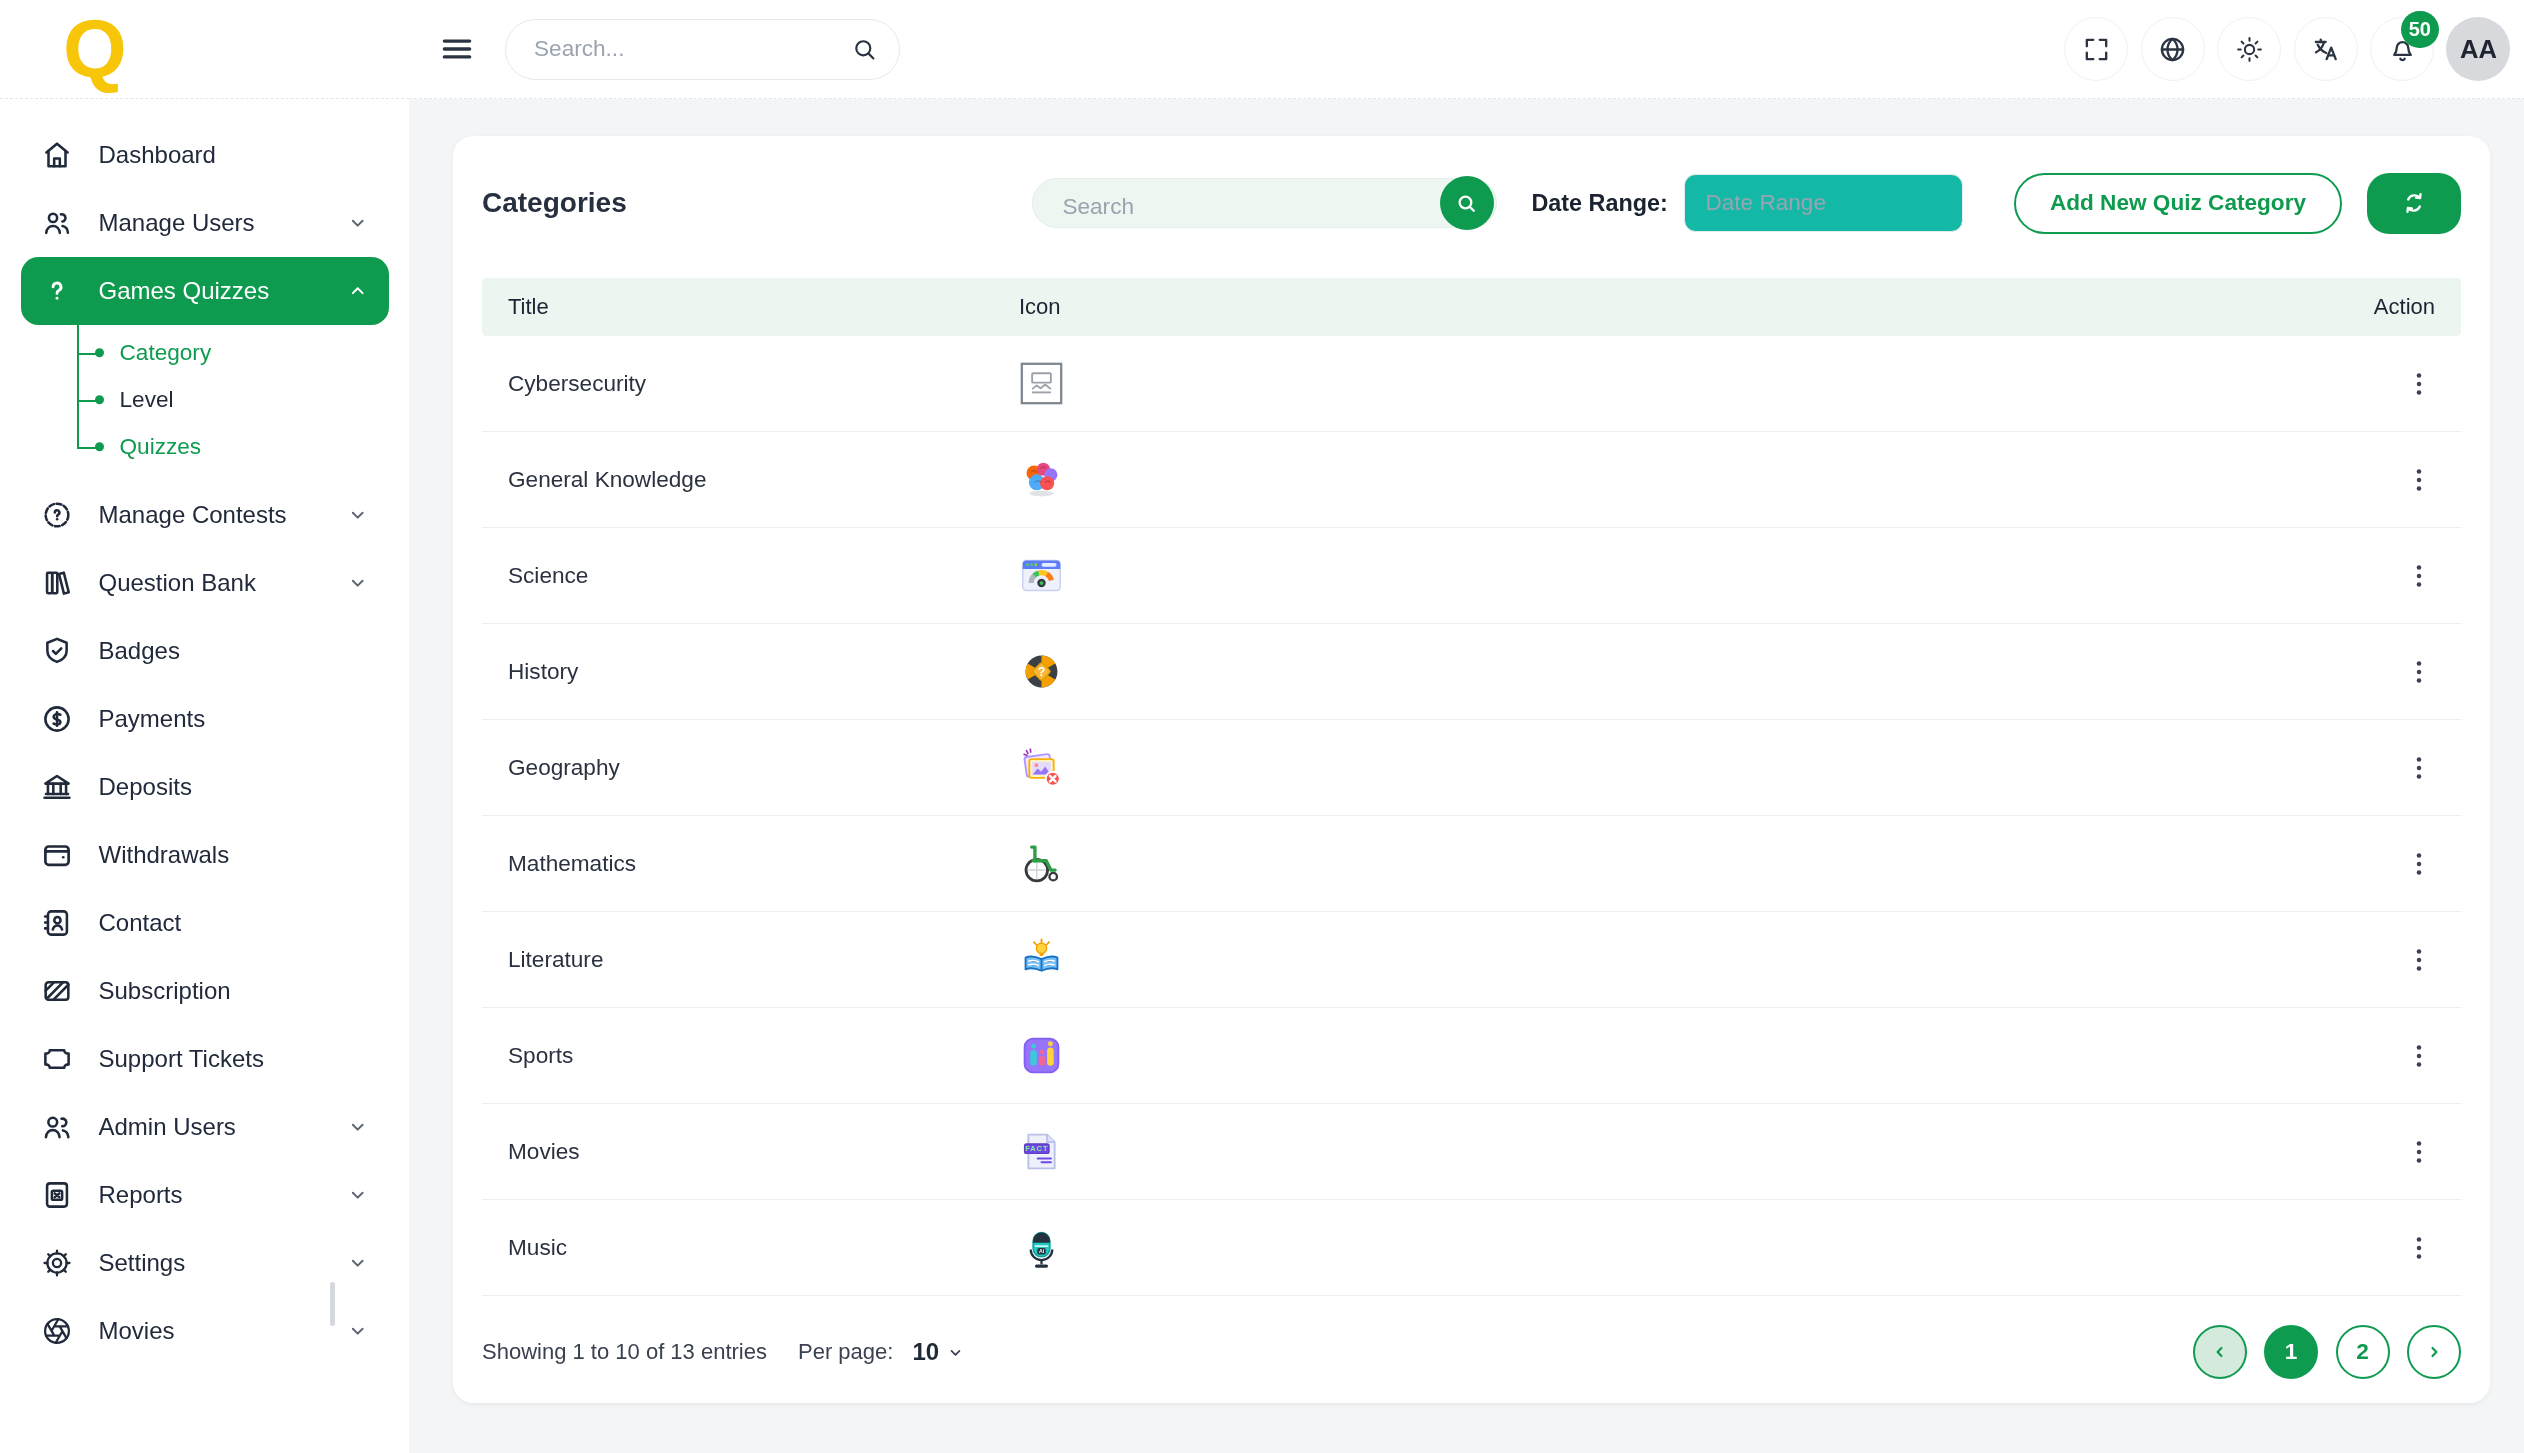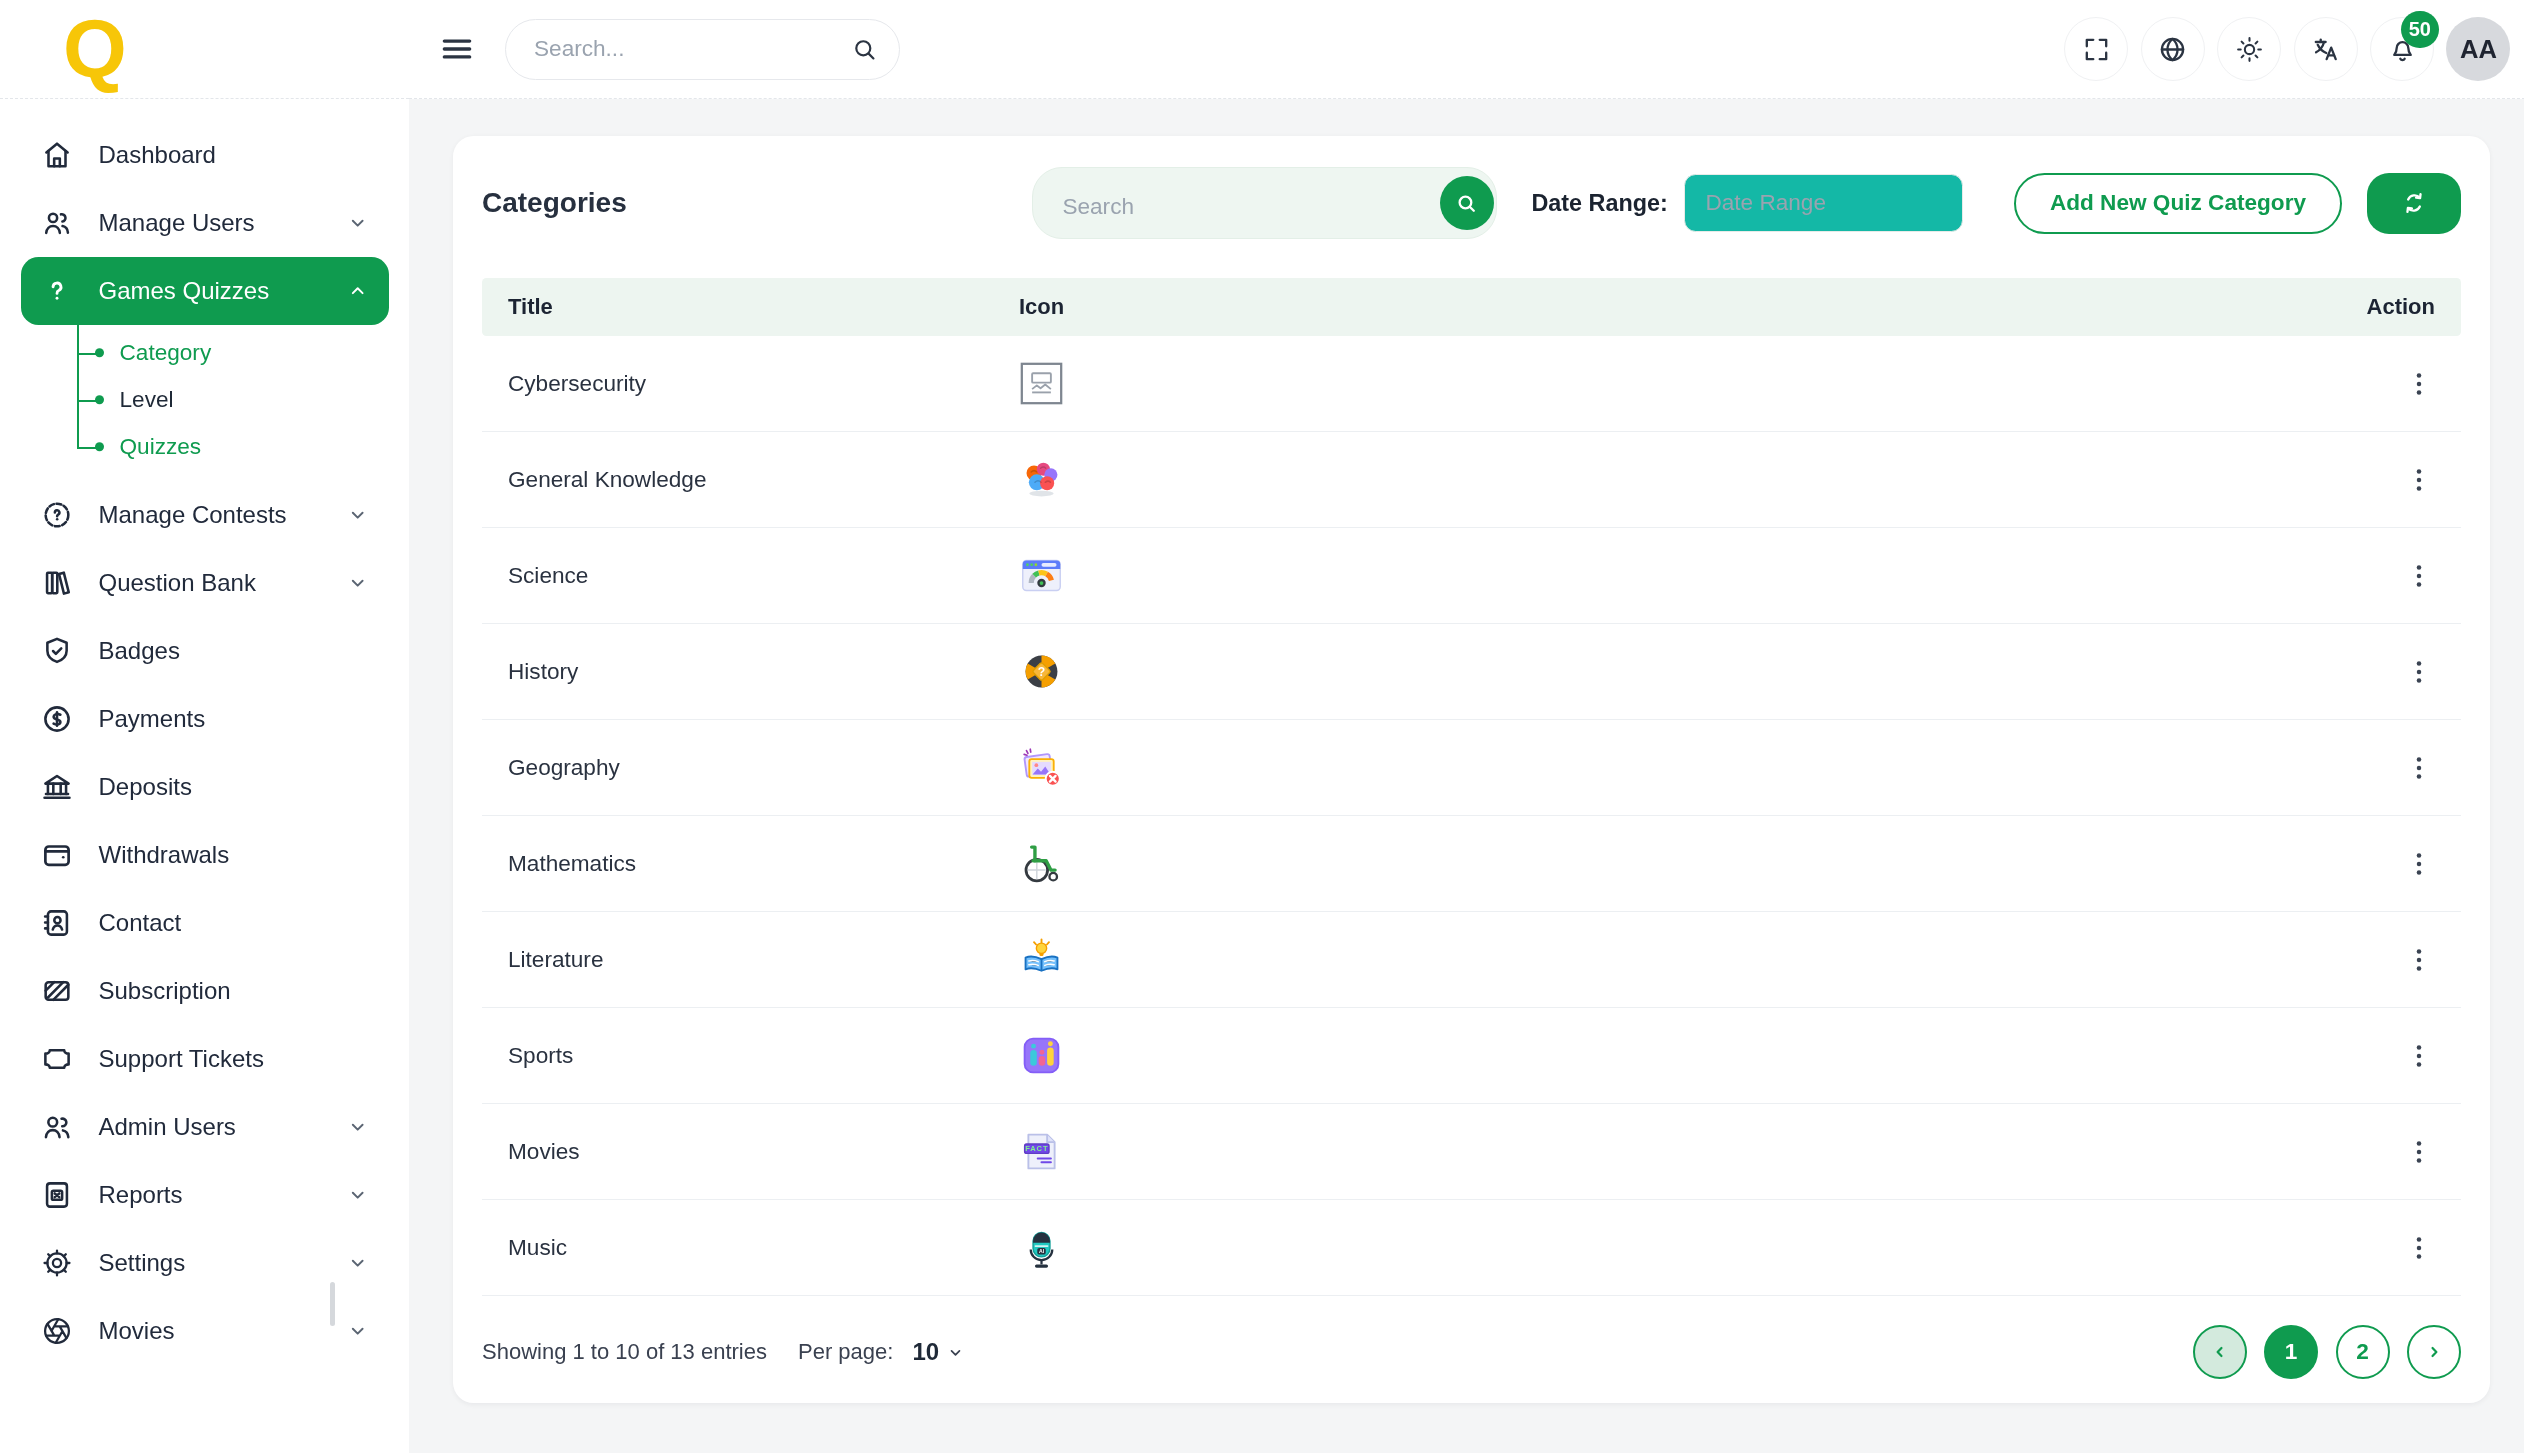--- a/index.html
+++ b/index.html
@@ -60,21 +60,21 @@
   .avatar { width:64px; height:64px; border-radius:50%; background:#D7D9DD; color:#1F2430;
             font-size:25.6px; font-weight:600; display:flex; align-items:center; justify-content:center;
             cursor:pointer; }
 
   
   .content { flex:1; padding:37px 35px 51px 44px; min-height:0; }
   .card { background:#fff; height:100%; border-radius:20.5px; padding:0 29px;
           display:flex; flex-direction:column; box-shadow:0 1.5px 5.8px rgba(15,23,42,.05); }
   .card-head { height:142px; flex:none; display:flex; align-items:center; padding-bottom:7.3px; }
   .title { font-size:28px; font-weight:700; color:#27303F; margin-right:auto; }
-  .pill-search { width:465px; height:72px; background:#EEF6F1; border:1.5px solid #E3EFE7;
+  .pill-search { width:465px; height:50px; background:#EEF6F1; border:1.5px solid #E3EFE7;
                  border-radius:30px; display:flex; align-items:center; padding:8px 63px 0 29px;
                  position:relative;justify-content:center; }
   .pill-search input { width:100%; border:none; outline:none; background:transparent;
                        font-size:22.6px; font-family:inherit; color:#242C3A; }
   .pill-search-btn { position:absolute; right:2.9px; top:50%; transform:translateY(-50%);
                      width:54px; height:54px; border-radius:50%; border:none; background:var(--green);
                      display:flex; align-items:center; justify-content:center; cursor:pointer; color:#fff; }
   .pill-search-btn svg { width:25px; height:25px; }
   .dr-label { font-size:23.4px; font-weight:600; color:#1B2330; margin-left:34px; white-space:nowrap; }
   .dr-input { width:279px; height:58px; margin-left:16px; background:#14b8a6; border:1.5px solid #E7EBE8;
@@ -85,21 +85,21 @@
              font-family:inherit; cursor:pointer; white-space:nowrap; }
   .refresh-btn { margin-left:25px; width:94px; height:61px; background:var(--green); border:none;
                  border-radius:22px; display:flex; align-items:center; justify-content:center;
                  cursor:pointer; color:#fff; }
   .refresh-btn svg { width:28px; height:28px; }
 
   ::placeholder { color:#9AA3AF; opacity:1; }
 
   
   .thead { height:58px; flex:none; background:var(--green-tint); border-radius:4.4px;
-           display:flex; align-items:center; padding:0 26px; font-size:22px; font-weight:700;
+           display:flex; align-items:center; padding:0 26px; font-size:22px; font-weight:400;
            color:#1C2433; }
   .col-title { width:511px; flex:none; }
   .col-icon { flex:1; }
   .col-action { width:161px; flex:none; text-align:right; }
   .trow { height:96px; display:flex; align-items:center; padding:0 26px;
           border-bottom:1.5px solid var(--line); font-size:22.6px; color:#2A3240; }
   .cell-title { width:511px; flex:none; }
   .cell-icon { flex:1; display:flex; }
   .cell-icon svg { width:45px; height:45px; }
   .cell-action { width:161px; flex:none; display:flex; justify-content:flex-end; }

